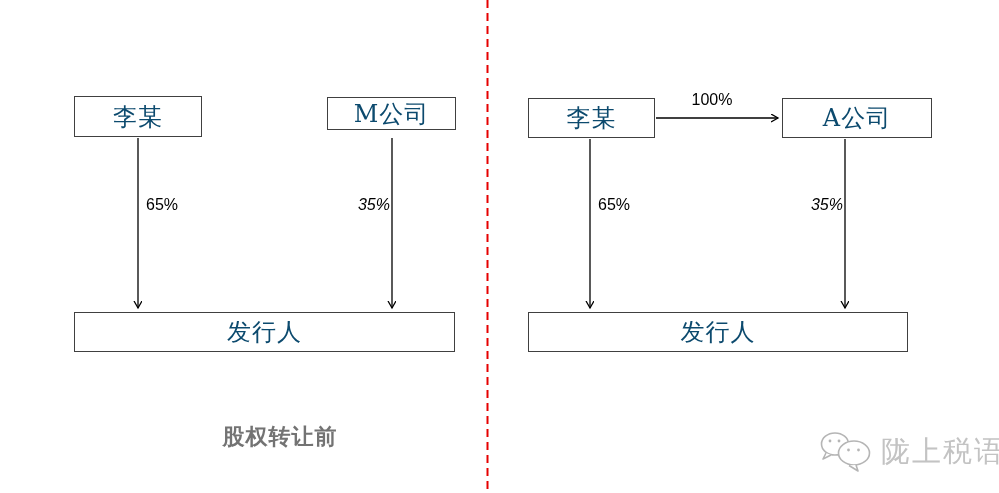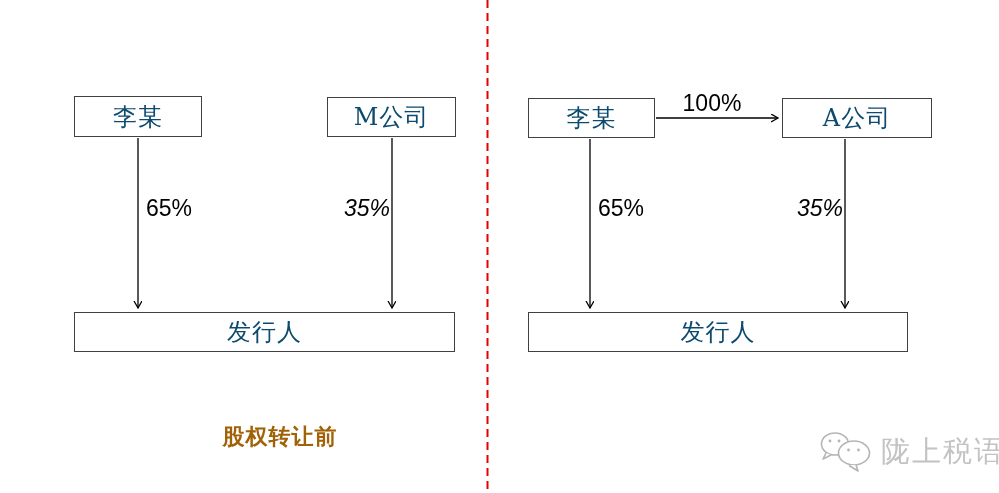--- a/index.html
+++ b/index.html
@@ -21,31 +21,31 @@
     background:#fff;
     display:flex;align-items:center;justify-content:center;
     font-family:"DejaVu Serif","Liberation Serif",serif;
     font-size:24px;color:#0c4a6e;
     letter-spacing:1px;
     line-height:1;
   }
   .pct{
     position:absolute;
     font-family:"Liberation Sans","DejaVu Sans",sans-serif;
-    font-size:23px;color:#000;
+    font-size:16px;color:#000;
     line-height:1;
     white-space:nowrap;
   }
   .pct.right{text-align:right;font-style:italic;}
   .pct.center{text-align:center;}
   .caption{
     position:absolute;
     font-family:"DejaVu Serif","Liberation Serif",serif;
     font-weight:bold;
-    font-size:22px;color:#a16207;
+    font-size:22px;color:#737373;
     text-align:center;
     line-height:1;
     letter-spacing:1px;
     white-space:nowrap;
   }
   .watermark{
     position:absolute;
     left:818px;top:430px;
     display:flex;align-items:center;gap:5px;
   }
@@ -79,21 +79,21 @@
 
     <line x1="656" y1="118" x2="778" y2="118" stroke="#000" stroke-width="1.3" marker-end="url(#arrowhead)"></line>
 
     <line x1="590" y1="139" x2="590" y2="308" stroke="#000" stroke-width="1.3" marker-end="url(#arrowhead)"></line>
 
     <line x1="845" y1="139" x2="845" y2="308" stroke="#000" stroke-width="1.3" marker-end="url(#arrowhead)"></line>
   </svg>
 
   <div class="box" style="left:74px;top:96px;width:128px;height:41px;">李某</div>
 
-  <div class="box" style="left:327px;top:97px;width:129px;height:40px;">M公司</div>
+  <div class="box" style="left:327px;top:97px;width:129px;height:33px;">M公司</div>
 
   <div class="box" style="left:74px;top:312px;width:381px;height:40px;">发行人</div>
 
   <div class="pct" style="left:146px;top:197px;">65%</div>
 
   <div class="pct right" style="left:344px;top:197px;width:46px;">35%</div>
 
   <div class="caption" style="left:180px;top:425px;width:200px;">股权转让前</div>
 
   <div class="box" style="left:528px;top:98px;width:127px;height:40px;">李某</div>

